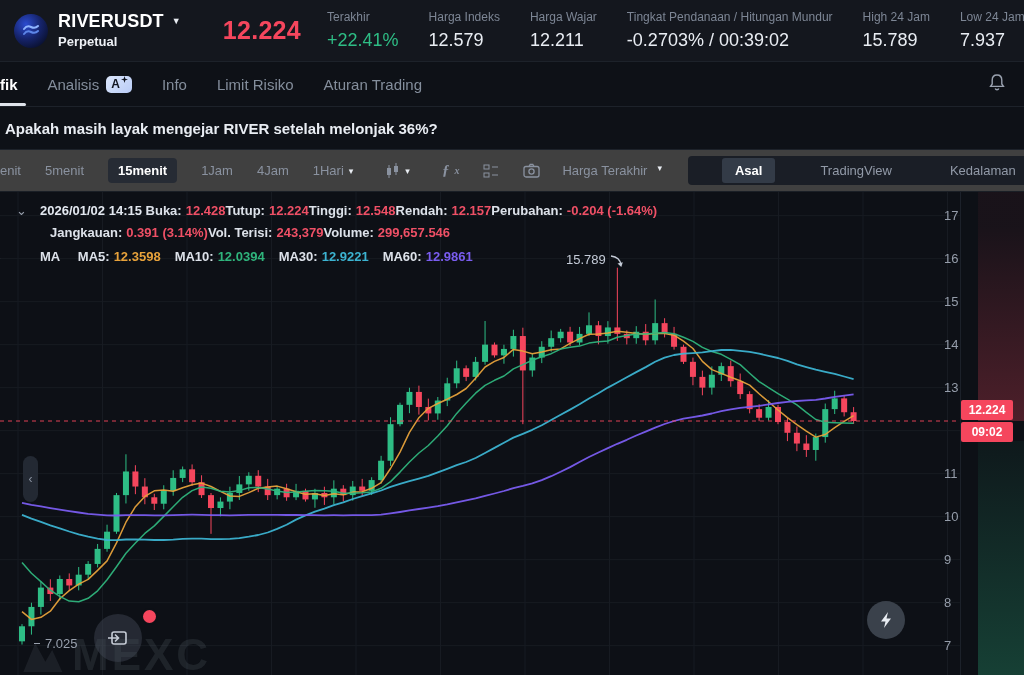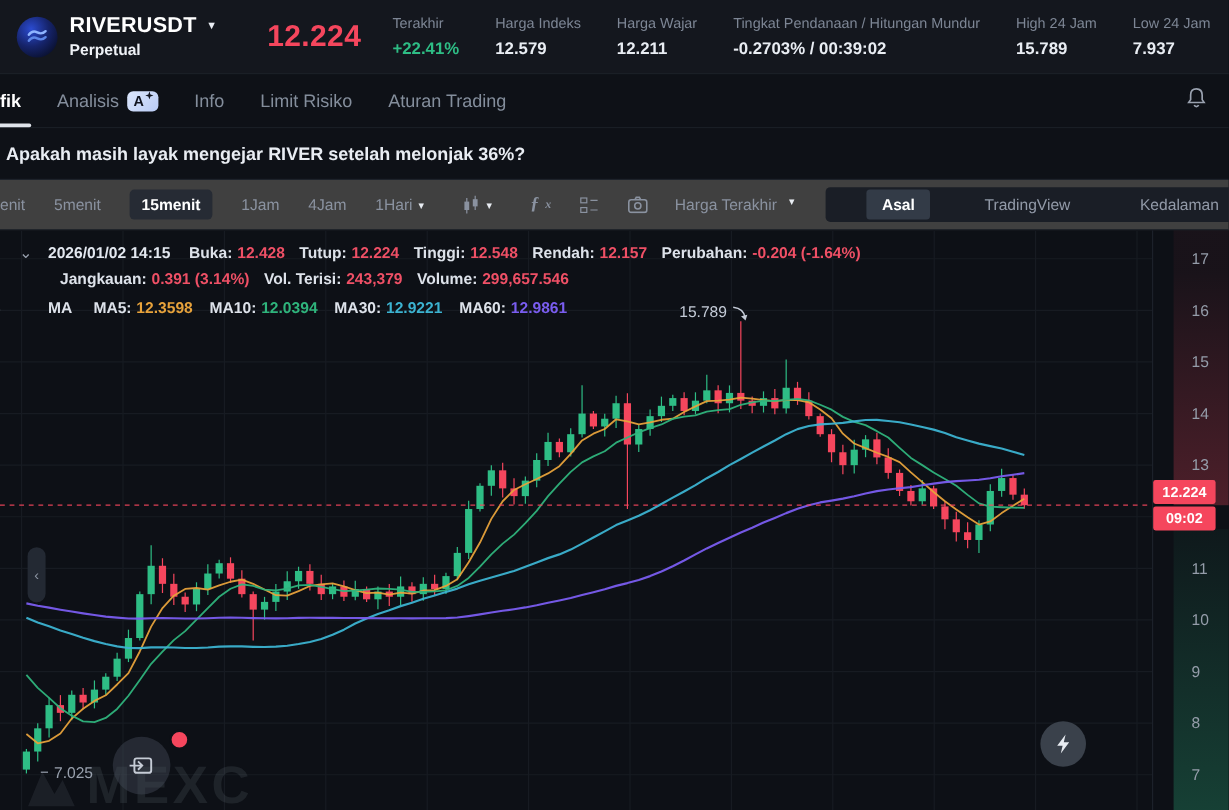--- a/index.html
+++ b/index.html
@@ -10,21 +10,21 @@
   #symbol-block{margin-left:10px;line-height:1.1;}
   #symbol-row{display:flex;align-items:center;gap:8px;}
   #symbol{font-size:18px;font-weight:800;letter-spacing:.2px;color:#fff;}
   .caret{font-size:9px;color:#e9edf3;}
   #market-type{font-size:13px;font-weight:700;color:#eef1f6;margin-top:3px;}
   #header-divider{width:1px;height:30px;background:#272d37;margin:0 20px 0 22px;}
   #last-price{font-size:25px;font-weight:800;color:#f5465d;letter-spacing:.3px;margin-right:26px;}
   #header-stats{display:flex;align-items:flex-start;gap:30px;flex:1;}
   .stat{line-height:1.15;}
   .stat-label{font-size:12px;color:#7d8695;white-space:nowrap;}
-  .stat-value{font-size:14px;font-weight:700;color:#e9edf3;margin-top:5px;white-space:nowrap;}
+  .stat-value{font-size:18px;font-weight:400;color:#e9edf3;margin-top:5px;white-space:nowrap;}
   .stat.green .stat-value{color:#2ebd85;}
   .stat.push{margin-left:auto;}
   
   #tabbar{height:44px;border-bottom:1px solid #1d222a;display:flex;align-items:center;gap:30px;padding:0 18px 0 0;background:#0e1117;}
   .tab{position:relative;font-size:15px;color:#848e9c;height:44px;display:flex;align-items:center;gap:7px;cursor:pointer;}
   .tab.active{color:#fff;font-weight:700;}
   .tab.active .underline{position:absolute;left:-8px;right:-8px;bottom:0;height:3px;background:#dfe3ea;border-radius:2px;}
   .ai-badge{background:linear-gradient(135deg,#dbe6fb,#b9ccf6);color:#10141f;font-weight:800;font-size:12px;border-radius:5px;padding:1px 4px 2px 5px;display:inline-flex;align-items:flex-start;line-height:14px;}
   .ai-badge svg{margin:-1px 0 0 1px;}
   #bell{margin-left:auto;}
@@ -44,27 +44,27 @@
   .view{padding:5px 13px;border-radius:3px;cursor:pointer;color:#929aa8;white-space:nowrap;margin-left:32px;}
   .view.active{background:#333b47;color:#fff;font-weight:700;}
   #toolbar-right{margin-left:auto;display:flex;align-items:center;gap:26px;}
   
   #chart-region{position:relative;height:485px;background:#0d1016;}
   #chart-svg{position:absolute;left:0;top:0;}
   #axis-border{position:absolute;left:960px;top:0;bottom:0;width:1px;background:#1c212a;}
   .axis-grad{position:absolute;left:978px;right:0;pointer-events:none;}
   #axis-grad-red{top:0;height:229px;background:linear-gradient(to top,rgba(245,70,93,.28),rgba(245,70,93,.05) 85%);}
   #axis-grad-green{top:249px;bottom:0;background:linear-gradient(to bottom,rgba(46,189,133,.05),rgba(46,189,133,.28));}
-  .tick{position:absolute;left:993px;font-size:13px;color:#959daa;}
+  .tick{position:absolute;left:944px;font-size:13px;color:#959daa;}
   .badge{position:absolute;left:961px;width:52px;background:#f5465d;color:#fff;font-weight:700;font-size:12px;text-align:center;border-radius:2px;padding:3px 0;}
   
   #legend{position:absolute;left:16px;top:8px;font-size:13px;line-height:22px;z-index:5;}
   .lgd-caret{position:absolute;left:0;color:#98a0ad;font-size:13px;cursor:pointer;}
   .lgd-row{padding-left:24px;white-space:nowrap;}
-  .lgd-row .lbl{color:#dde2ea;font-weight:700;margin-left:12px;}
+  .lgd-row .lbl{color:#dde2ea;font-weight:700;}
   .lgd-row .lbl:first-of-type{margin-left:10px;}
   .lgd-row .val{color:#ef5066;font-weight:700;margin-left:4px;}
   #lgd-date{color:#e3e8f0;font-weight:700;}
   #ma-row{margin-top:2px;position:relative;}
   #ma-title{color:#dde2ea;font-weight:700;}
   .ma-lbl{color:#dde2ea;font-weight:700;margin-left:14px;}
   .ma-val{font-weight:700;margin-left:4px;}
   
   #high-anno{position:absolute;left:566px;top:60px;font-size:13px;color:#c4cbd7;z-index:4;}
   #low-anno{position:absolute;left:34px;top:428px;font-size:13px;color:#98a0ad;z-index:4;display:flex;align-items:center;gap:5px;}

